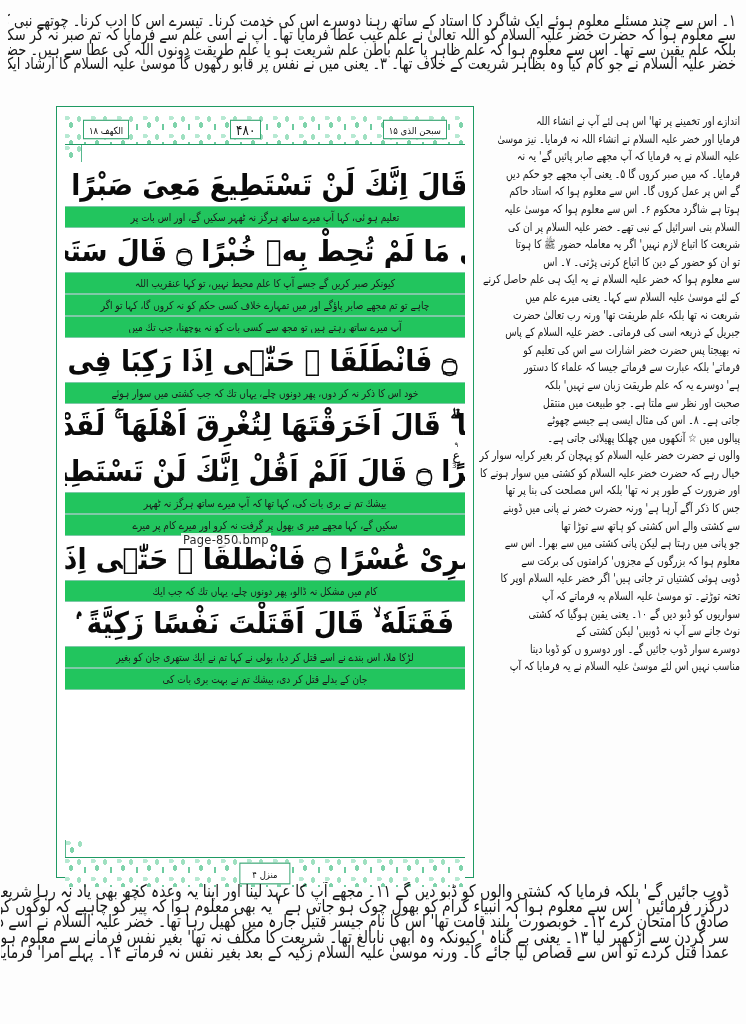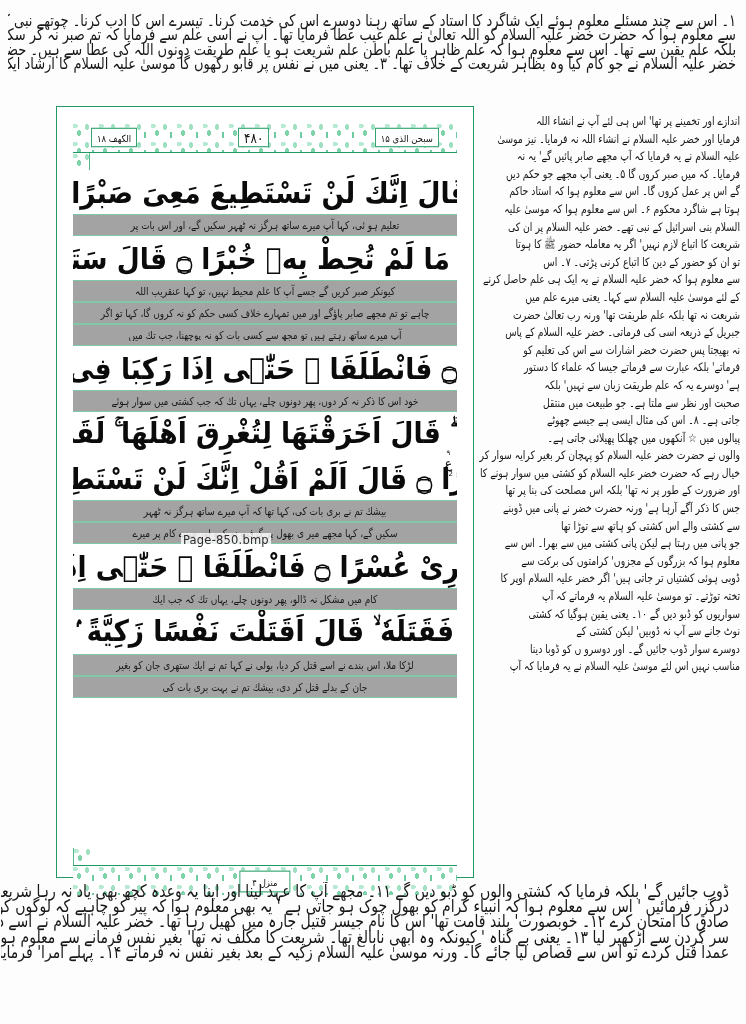--- a/index.html
+++ b/index.html
@@ -48,21 +48,21 @@
     font-size:14px;line-height:15.2px;
   }
   #bottom-commentary .ln{letter-spacing:-0.15px;}
 
   
   #quran-frame{
     position:absolute;left:56px;top:106px;width:418px;height:772px;
     box-sizing:border-box;
     border:1.2px solid #1f9a63;
     background:#ffffff;
-    padding:16px;
+    padding:8px;
   }
   .floral{
     background-color:#ffffff;
     background-image:
       radial-gradient(ellipse 5px 7px at 6px 10px, #7fd3ab 0 45%, transparent 46%),
       radial-gradient(ellipse 4px 6px at 14px 4px, #9ee0c0 0 45%, transparent 46%),
       radial-gradient(ellipse 3px 8px at 20px 12px, #6ecba0 0 45%, transparent 46%),
       radial-gradient(ellipse 6px 4px at 2px 3px, #b6e9d2 0 45%, transparent 46%);
     background-size:26px 18px,26px 18px,26px 18px,26px 18px;
   }
@@ -113,21 +113,21 @@
     direction:rtl;white-space:nowrap;
     font-family:"DejaVu Sans","Liberation Sans",sans-serif;
     font-size:25px;font-weight:700;color:#0b0b0b;
     transform:scaleX(1.06) scaleY(1.18);
     letter-spacing:-0.5px;
   }
   .trans-line{
     position:relative;height:22px;flex:0 0 22px;
     box-sizing:border-box;
     border-top:1px solid #7fc9a8;border-bottom:1px solid #7fc9a8;
-    background:#a3a3a3;
+    background:#22c55e;
     display:flex;align-items:center;justify-content:center;overflow:hidden;
   }
   .trans-line .urdu{
     direction:rtl;white-space:nowrap;
     font-size:9px;color:#1a1a1a;letter-spacing:-0.1px;
     transform:scaleY(1.2);
   }
 
   
   #ruku-marker{

